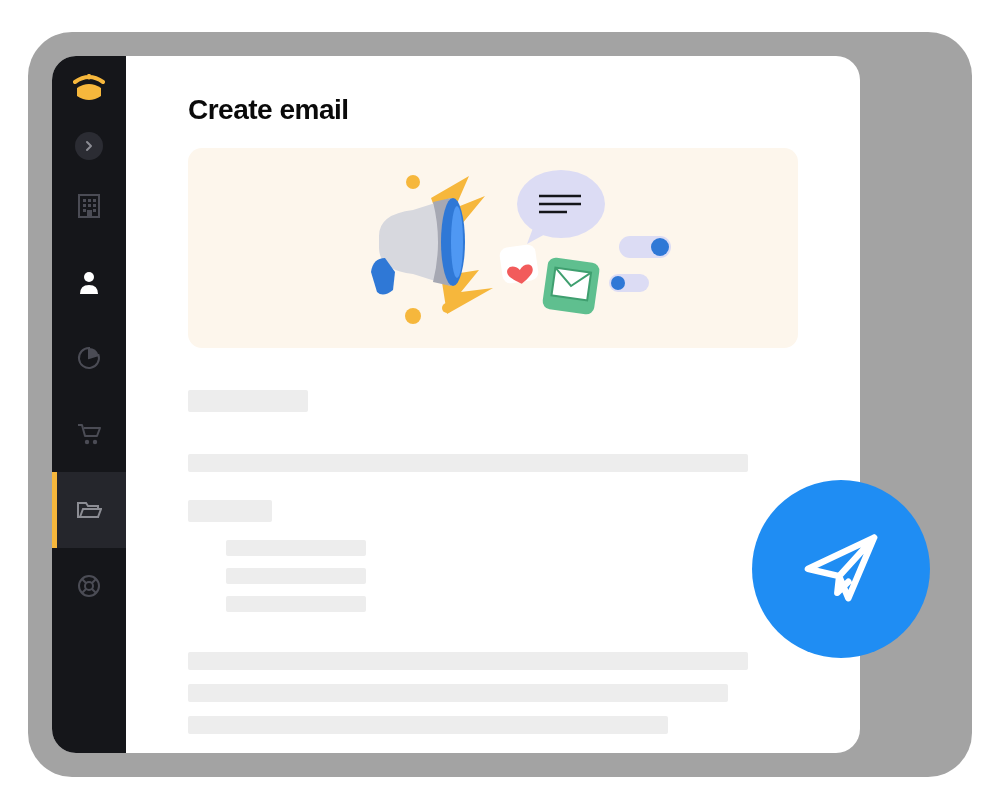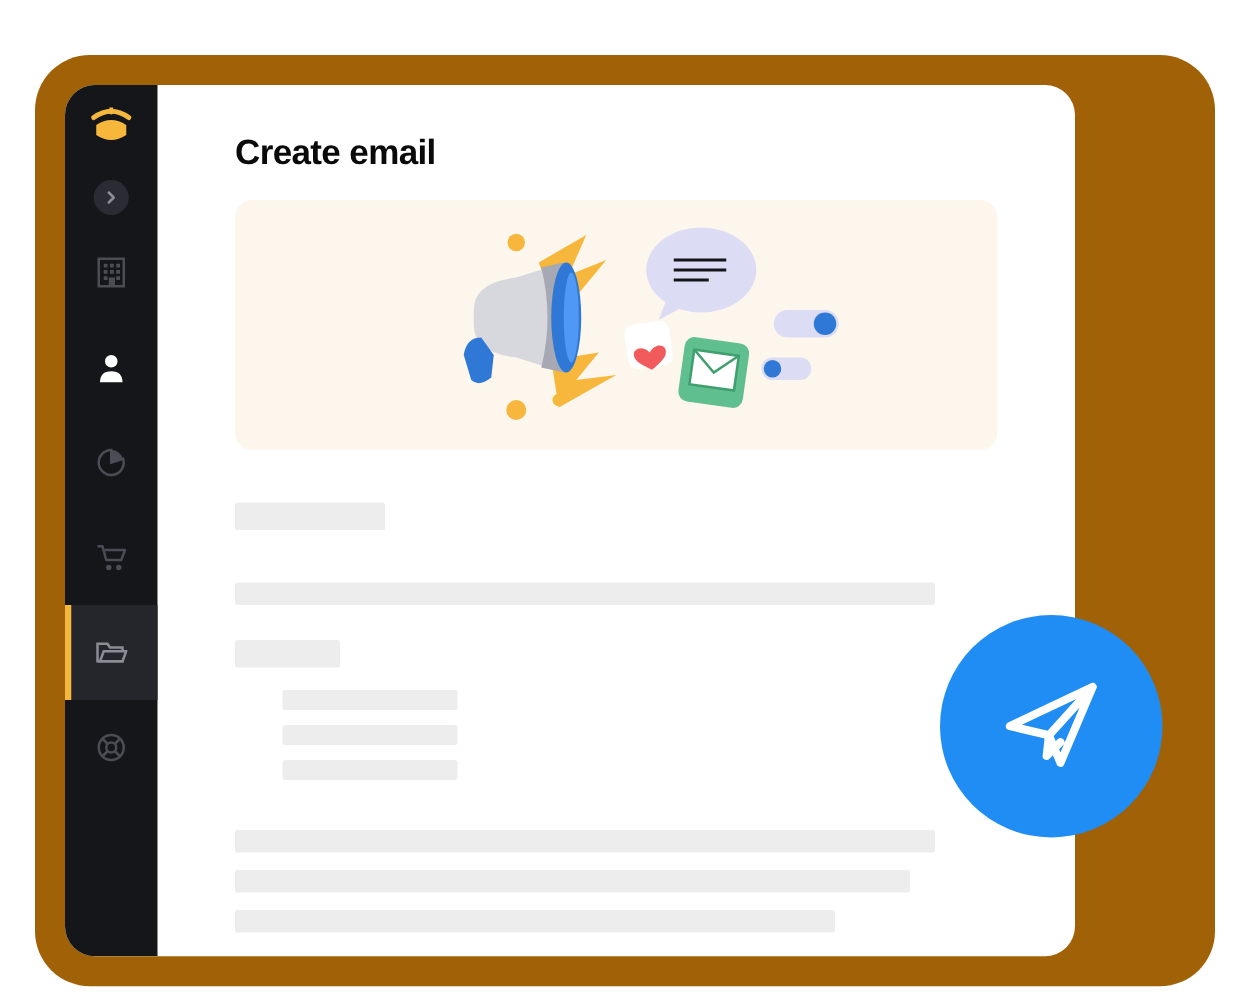--- a/index.html
+++ b/index.html
@@ -7,24 +7,24 @@
     background: #fff;
     font-family: -apple-system, BlinkMacSystemFont, "Segoe UI", Arial, sans-serif;
     width: 1000px;
     height: 801px;
     overflow: hidden;
     position: relative;
   }
   .outer-frame {
     position: absolute;
     left: 28px;
-    top: 44px;
+    top: 32px;
     width: 944px;
     height: 745px;
-    background: #a16207;
+    background: #a3a3a3;
     border-radius: 44px;
     overflow: hidden;
   }
   .inner-app {
     position: absolute;
     left: 24px;
     top: 24px;
     right: 112px;
     bottom: 24px;
     background: #fff;

